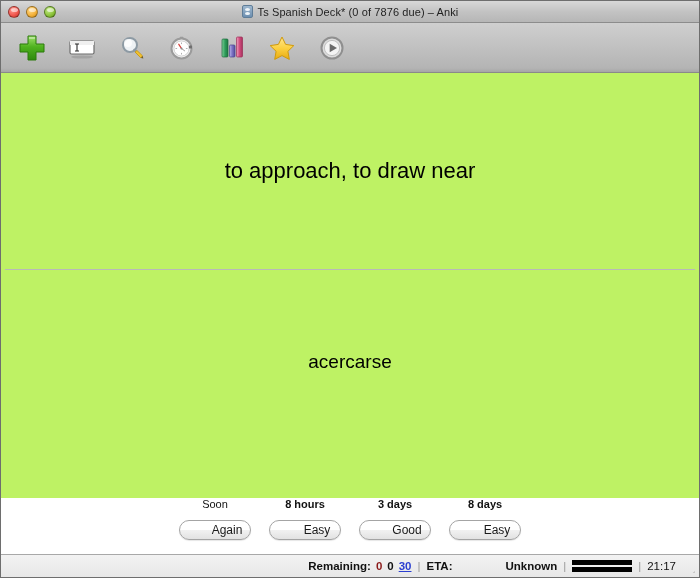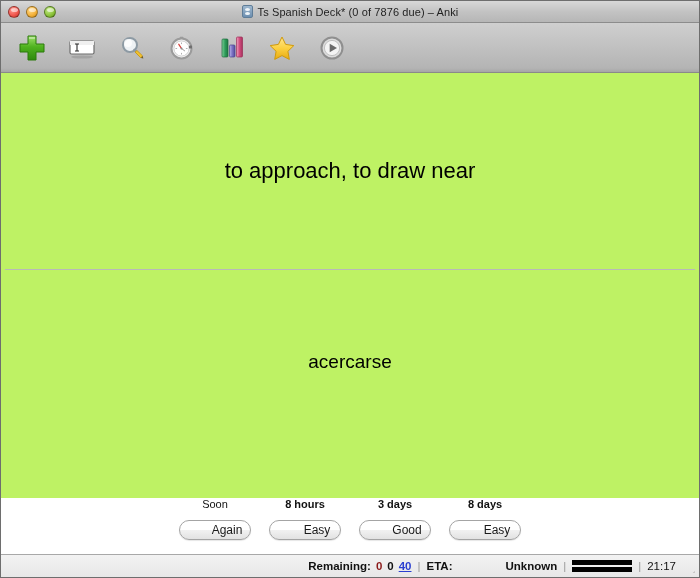--- a/index.html
+++ b/index.html
@@ -421,21 +421,21 @@
 
     </div>
   </div>
 
   <div id="statusbar">
 
     <div class="status-group">
       <span id="remaining-label">Remaining:</span>
       <span class="count-new">0</span>
       <span class="count-learn">0</span>
-      <span class="count-due">40</span>
+      <span class="count-due">30</span>
     </div>
 
     <span class="sep">|</span>
 
     <div class="status-group">
       <span id="eta-label">ETA:</span>
       <span id="eta-value">Unknown</span>
     </div>
 
     <span class="sep">|</span>

